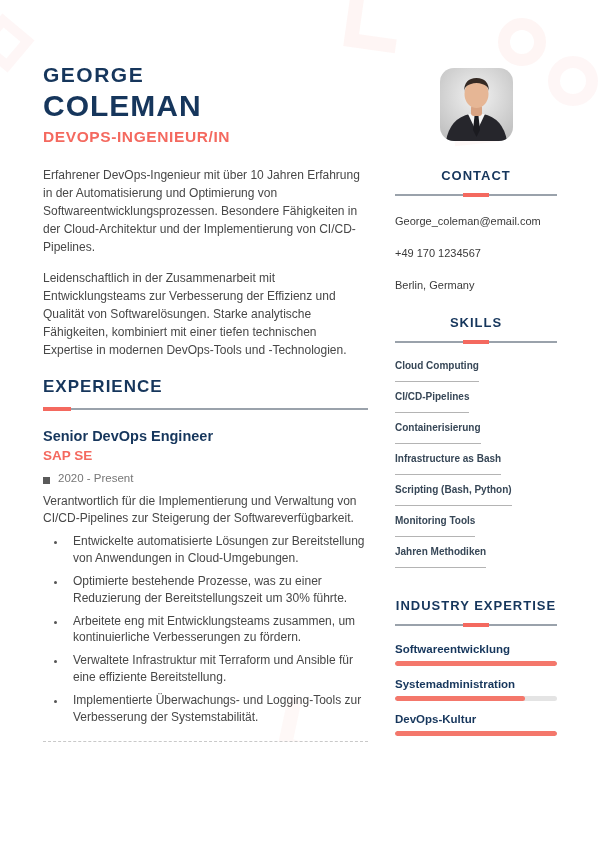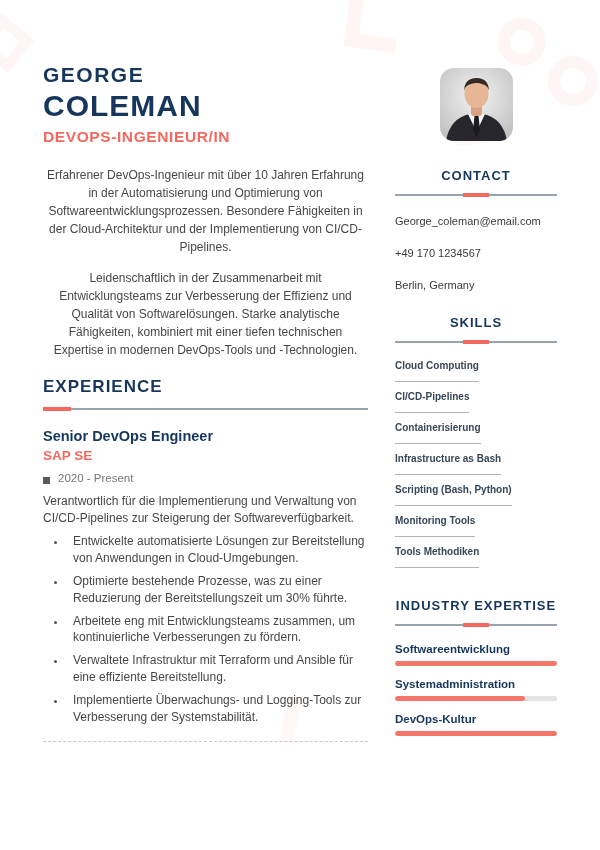--- a/index.html
+++ b/index.html
@@ -19,21 +19,21 @@
   .deco-l { border-left: 14px solid rgba(244,110,95,0.07); border-bottom: 14px solid rgba(244,110,95,0.07); }
   .deco-sq { border: 10px solid rgba(244,110,95,0.06); }
 
   
   .main { position: absolute; left: 43px; top: 62px; width: 325px; }
 
   .first-name { color: #16365c; font-size: 21px; font-weight: 600; letter-spacing: 1.5px; line-height: 1.2; }
   .last-name  { color: #16365c; font-size: 30px; font-weight: 700; letter-spacing: 1px; line-height: 1.15; margin-top: 2px; }
   .job-title-main { color: #f4695f; font-size: 15.5px; font-weight: 600; letter-spacing: 0.6px; margin-top: 4px; }
 
-  .summary { margin-top: 20px; text-align: center; }
+  .summary { margin-top: 20px; }
   .summary p { color: #474747; font-size: 12px; line-height: 1.5; margin-bottom: 13px; }
 
   .section-heading-left { color: #16365c; font-size: 17px; font-weight: 700; letter-spacing: 1px; margin-top: 18px; }
   .rule-left { display: flex; align-items: center; margin-top: 10px; height: 4px; }
   .rule-left .accent { width: 28px; height: 4px; background: #f4695f; flex: none; }
   .rule-left .line { flex: 1; height: 2px; background: #9aa2ab; }
 
   .job { margin-top: 17px; }
   .job-role { color: #16365c; font-size: 14.5px; font-weight: 700; }
   .job-company { color: #f4695f; font-size: 13.5px; font-weight: 700; margin-top: 4px; }
@@ -172,21 +172,21 @@
         <div class="line"></div>
         <div class="accent"></div>
       </div>
       <div class="skills-list">
         <span class="skill-tag">Cloud Computing</span>
         <span class="skill-tag">CI/CD-Pipelines</span>
         <span class="skill-tag">Containerisierung</span>
         <span class="skill-tag">Infrastructure as Bash</span>
         <span class="skill-tag">Scripting (Bash, Python)</span>
         <span class="skill-tag">Monitoring Tools</span>
-        <span class="skill-tag">Tools Methodiken</span>
+        <span class="skill-tag">Jahren Methodiken</span>
       </div>
     </div>
 
     <div class="expertise-block">
       <div class="section-heading-side">INDUSTRY EXPERTISE</div>
       <div class="rule-side">
         <div class="line"></div>
         <div class="accent"></div>
       </div>
       <div class="expertise-list">

